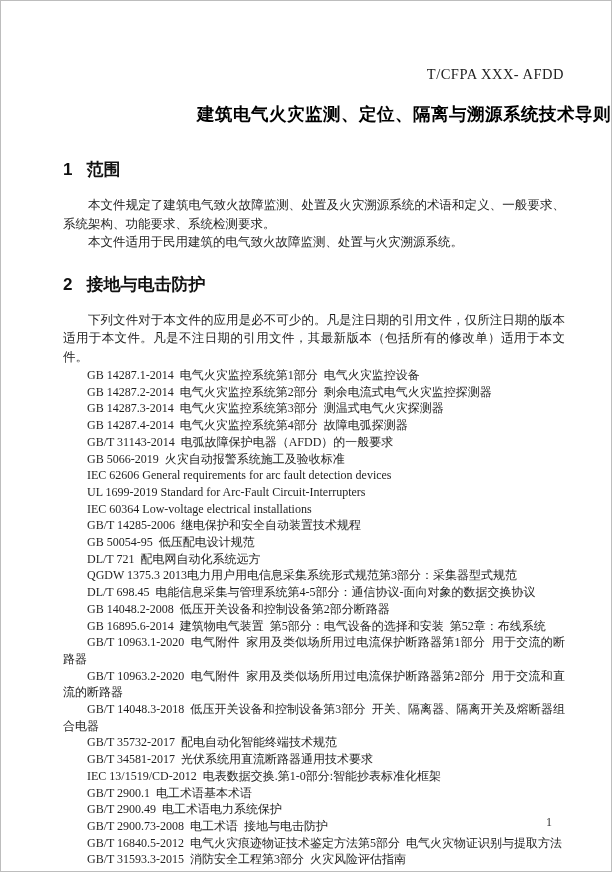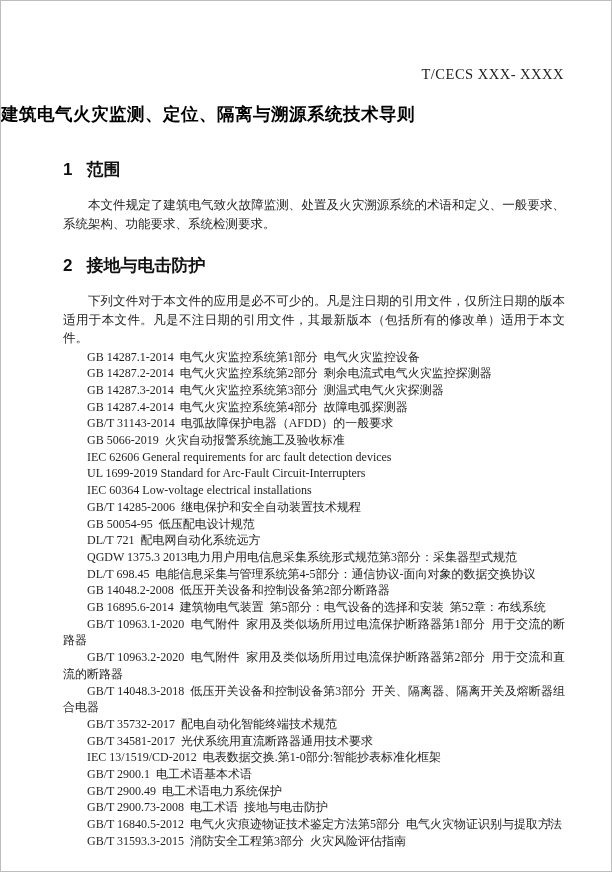--- a/index.html
+++ b/index.html
@@ -21,21 +21,21 @@
     right: 47px;
     font-size: 14.5px;
     letter-spacing: 0.5px;
     color: #222;
   }
   .doc-title {
     position: absolute;
     top: 101px;
     left: 0;
     width: 100%;
-    text-align: left;
+    text-align: right;
     font-family: "Liberation Sans", "DejaVu Sans", sans-serif;
     font-weight: bold;
     font-size: 17.5px;
     color: #000;
     letter-spacing: 0.5px;
   }
   .content {
     position: absolute;
     top: 157px;
     left: 62px;
@@ -73,31 +73,32 @@
     right: 59px;
     font-size: 12px;
     color: #333;
   }
 </style>
 </head>
 <body>
 
 <div class="page">
 
-  <div class="doc-number">T/CECS XXX- XXXX</div>
+  <div class="doc-number">T/CFPA XXX- AFDD</div>
 
   <div class="doc-title">建筑电气火灾监测、定位、隔离与溯源系统技术导则</div>
 
   <div class="content">
 
     <div class="sec-heading sec-1">
       <span class="sec-num">1</span><span>范围</span>
     </div>
 
     <p class="body-para">本文件规定了建筑电气致火故障监测、处置及火灾溯源系统的术语和定义、一般要求、系统架构、功能要求、系统检测要求。</p>
+    <p class="body-para">本文件适用于民用建筑的电气致火故障监测、处置与火灾溯源系统。</p>
 
     <div class="sec-heading sec-2">
       <span class="sec-num">2</span><span>接地与电击防护</span>
     </div>
 
     <p class="body-para">下列文件对于本文件的应用是必不可少的。凡是注日期的引用文件，仅所注日期的版本适用于本文件。凡是不注日期的引用文件，其最新版本（包括所有的修改单）适用于本文件。</p>
 
     <div class="ref-list">
       <p class="ref-item">GB 14287.1-2014  电气火灾监控系统第1部分  电气火灾监控设备</p>
       <p class="ref-item">GB 14287.2-2014  电气火灾监控系统第2部分  剩余电流式电气火灾监控探测器</p>

